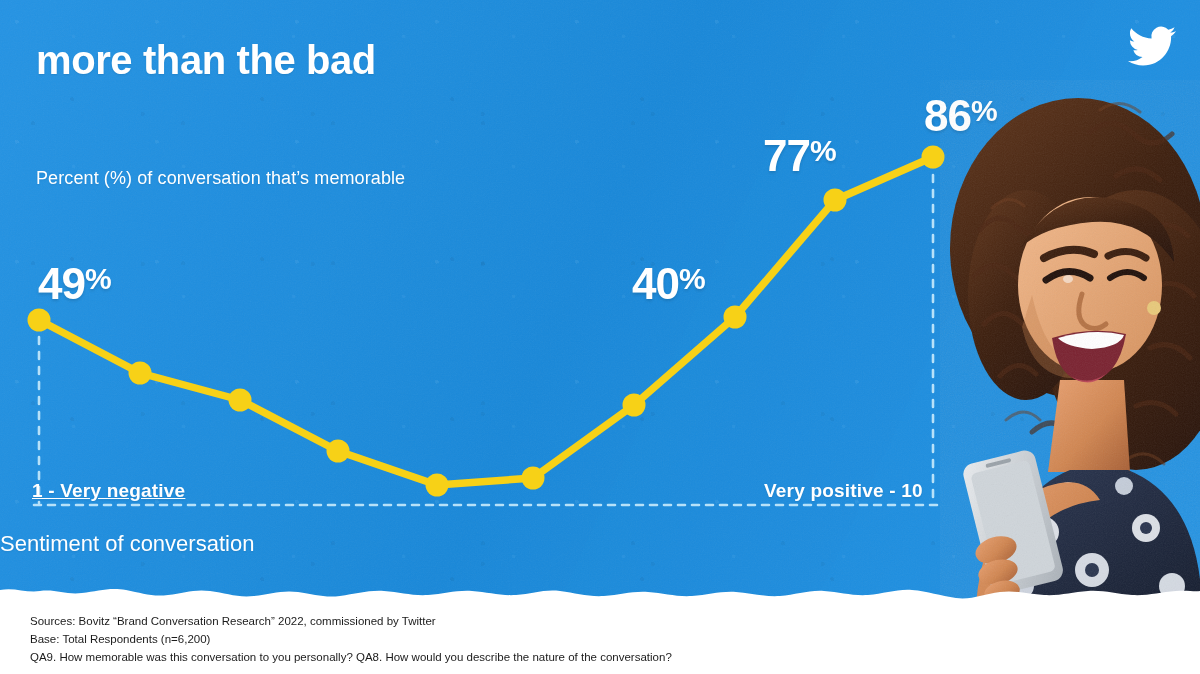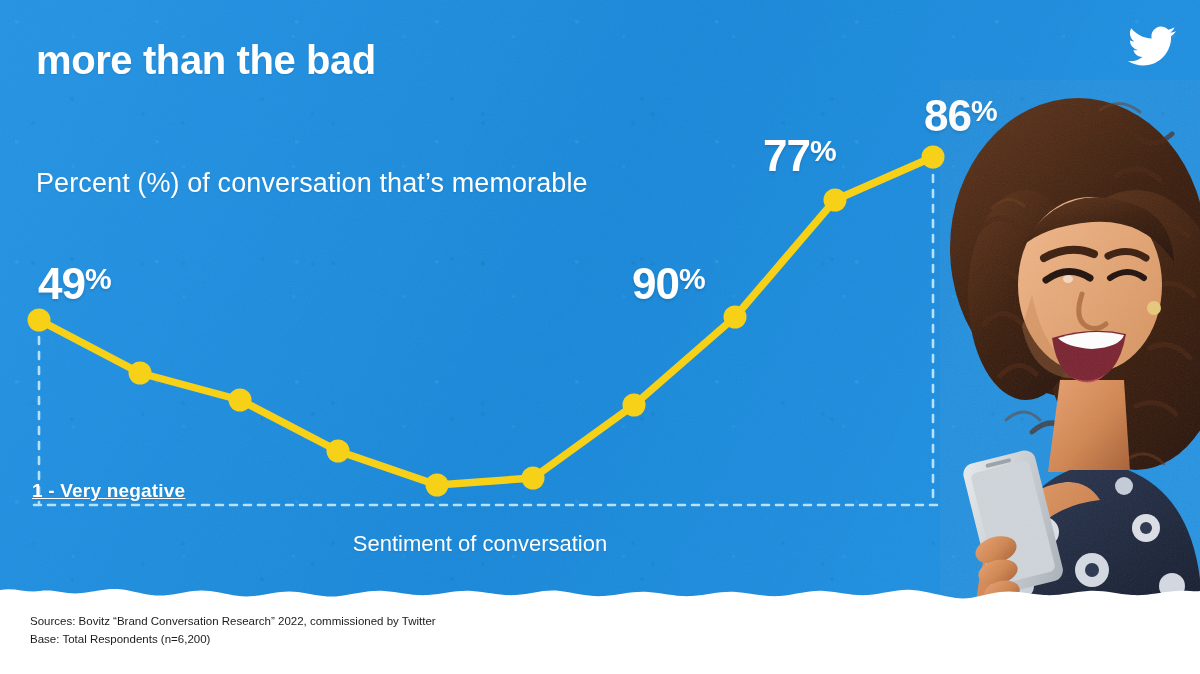--- a/index.html
+++ b/index.html
@@ -43,37 +43,37 @@
   .headline {
     position:absolute; left:36px; top:38px; width:700px;
     color:#fff; font-weight:bold; font-size:40px; line-height:1.12;
     letter-spacing:-0.4px;
     text-shadow:0 1px 2px rgba(0,0,0,.10);
   }
   .headline-line { display:block; white-space:nowrap; }
 
   .subhead {
     position:absolute; left:36px; top:168px;
-    color:#fff; font-size:27px; font-weight:normal; letter-spacing:.1px;
+    color:#fff; font-size:18px; font-weight:normal; letter-spacing:.1px;
     text-shadow:0 1px 2px rgba(0,0,0,.08);
   }
 
   
   .chart { position:absolute; left:0; top:0; width:1200px; height:604px; }
   .chart svg { display:block; }
 
   .axis-label {
     position:absolute; color:#fff; font-size:19px; font-weight:bold;
     letter-spacing:.2px; text-shadow:0 1px 2px rgba(0,0,0,.10);
   }
   .axis-left  { left:32px;  top:480px;text-decoration:underline; }
   .axis-right { left:764px; top:480px; }
 
   .axis-title {
-    position:absolute; left:0; top:531px; width:960px; text-align:center;
+    position:absolute; left:0; top:531px; width:960px; 
     color:#fff; font-size:22px; font-weight:normal;
     text-shadow:0 1px 2px rgba(0,0,0,.08);
   }
 
   .pt-label {
     position:absolute; color:#fff; font-weight:bold; font-size:44px;
     letter-spacing:-1px; line-height:1;
     text-shadow:0 2px 3px rgba(0,0,0,.13);
     white-space:nowrap;
   }
@@ -148,32 +148,33 @@
           <circle cx="835" cy="200" r="11.5" fill="#f7d117"></circle>
           <circle cx="933" cy="157" r="11.5" fill="#f7d117"></circle>
         </g>
       </svg>
 
       <div class="pt-label" style="left:38px; top:262px;">
         <span>49</span><span class="pct">%</span>
       </div>
 
       <div class="pt-label" style="left:632px; top:262px;">
-        <span>90</span><span class="pct">%</span>
+        <span>40</span><span class="pct">%</span>
       </div>
 
       <div class="pt-label" style="left:763px; top:134px;text-align:center;">
         <span>77</span><span class="pct">%</span>
       </div>
 
       <div class="pt-label" style="left:898px; top:94px;margin-left:26px;">
         <span>86</span><span class="pct">%</span>
       </div>
 
       <div class="axis-label axis-left">1 - Very negative</div>
+      <div class="axis-label axis-right">Very positive - 10</div>
       <div class="axis-title">Sentiment of conversation</div>
     </div>
 
     <div class="photo">
       <svg width="260" height="524" viewBox="0 0 260 524">
         <defs>
           <clipPath id="photoClip">
               <rect x="0" y="0" width="260" height="524"></rect>
             </clipPath>
           <linearGradient id="skin" x1="0" y1="0" x2="1" y2="1">
@@ -293,15 +294,16 @@
         C 796,35 808,30 824,31 C 840,32 852,36 868,35 C 884,34 896,29 912,30
         C 928,31 940,36 956,38 C 972,40 984,34 1000,32 C 1016,30 1028,34 1044,35
         C 1060,36 1072,32 1088,31 C 1104,30 1116,34 1132,35 C 1148,36 1160,32 1176,31
         C 1188,30 1194,32 1200,31 L1200,56 L0,56 Z"></path>
     </svg>
   </div>
 
   <div class="footer">
     <div>Sources: Bovitz “Brand Conversation Research” 2022, commissioned by Twitter</div>
     <div>Base: Total Respondents (n=6,200)</div>
+    <div>QA9. How memorable was this conversation to you personally?  QA8. How would you describe the nature of the conversation?</div>
   </div>
 
 </div>
 
 </body></html>

